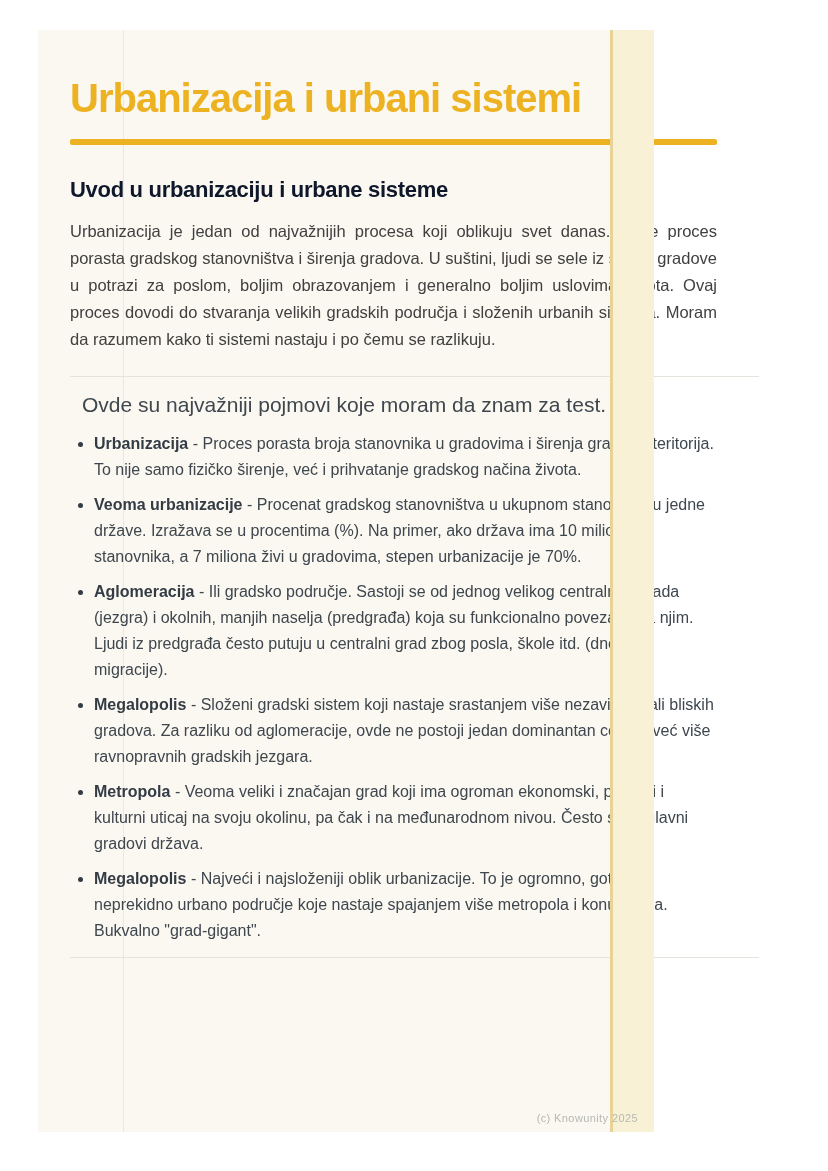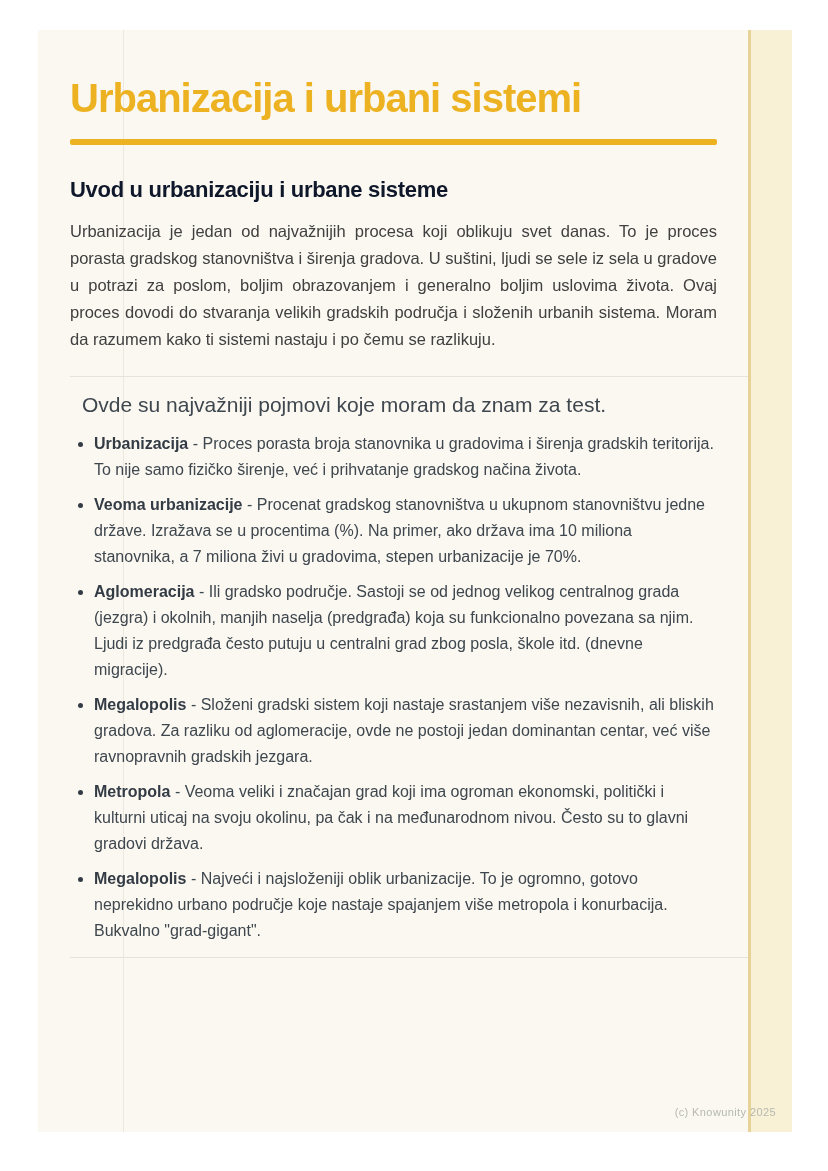--- a/index.html
+++ b/index.html
@@ -5,21 +5,21 @@
   html,body{margin:0;padding:0;}
   body{
     width:828px;height:1171px;
     background:#ffffff;
     font-family:"Liberation Sans","DejaVu Sans",sans-serif;
     position:relative;
     overflow:hidden;
   }
   .page{
     position:absolute;left:38px;top:30px;
-    width:754px;height:1102px;
+    width:616px;height:1102px;
     background:#FBF8F1;
   }
   .margin-line{
     position:absolute;left:85px;top:0;bottom:0;width:1px;
     background:#ECE8E0;z-index:1;
   }
   .stripe{
     position:absolute;right:0;top:0;bottom:0;width:41px;
     background:#F8F1D6;border-left:3px solid #E7D398;z-index:2;
   }
@@ -68,21 +68,21 @@
   }
   ul.terms li{
     font-size:16px;line-height:26px;
     margin-bottom:9px;
     color:#3E464E;
     margin-top:8px;
   }
   ul.terms li::marker{color:#333B45;}
   .term{font-weight:bold;color:#333B45;}
   .footer-note{
-    position:absolute;right:16px;bottom:14px;
+    position:absolute;right:16px;bottom:8px;
     font-size:11px;letter-spacing:0.4px;
     color:#B5B9B1;z-index:3;
   }
 </style>
 </head>
 <body>
 
 <div class="page">
   <div class="margin-line"></div>
   <div class="stripe"></div>

